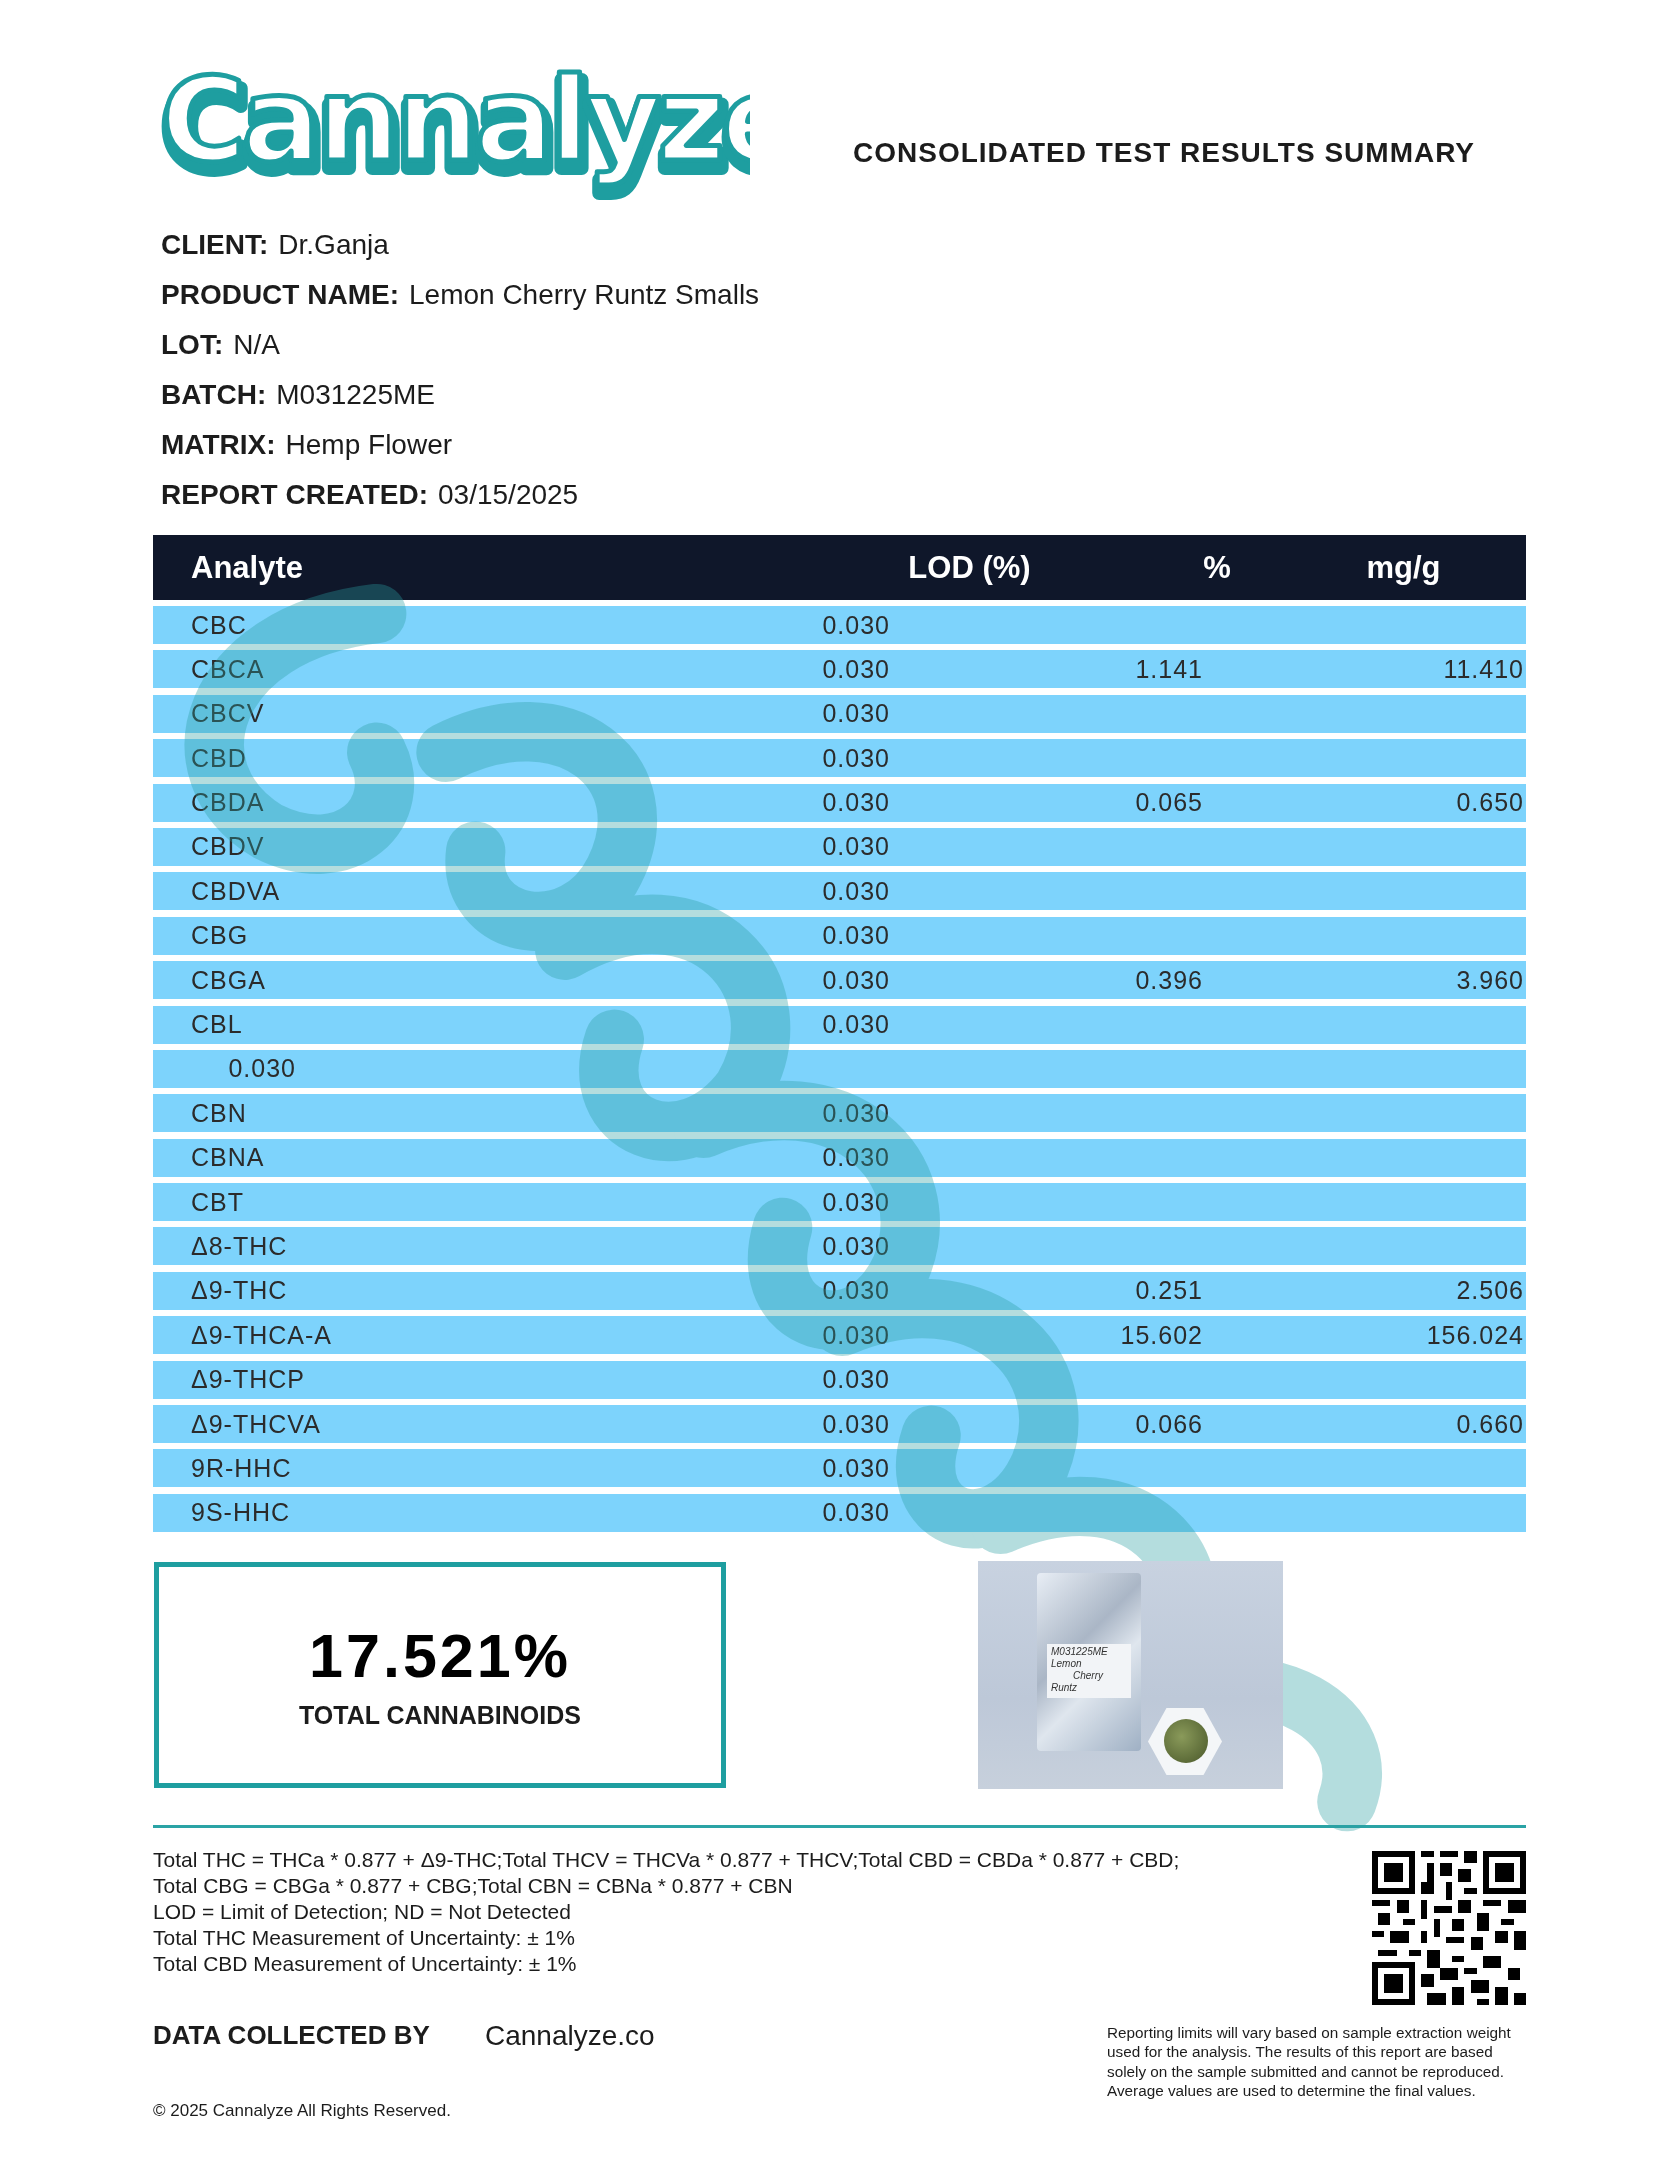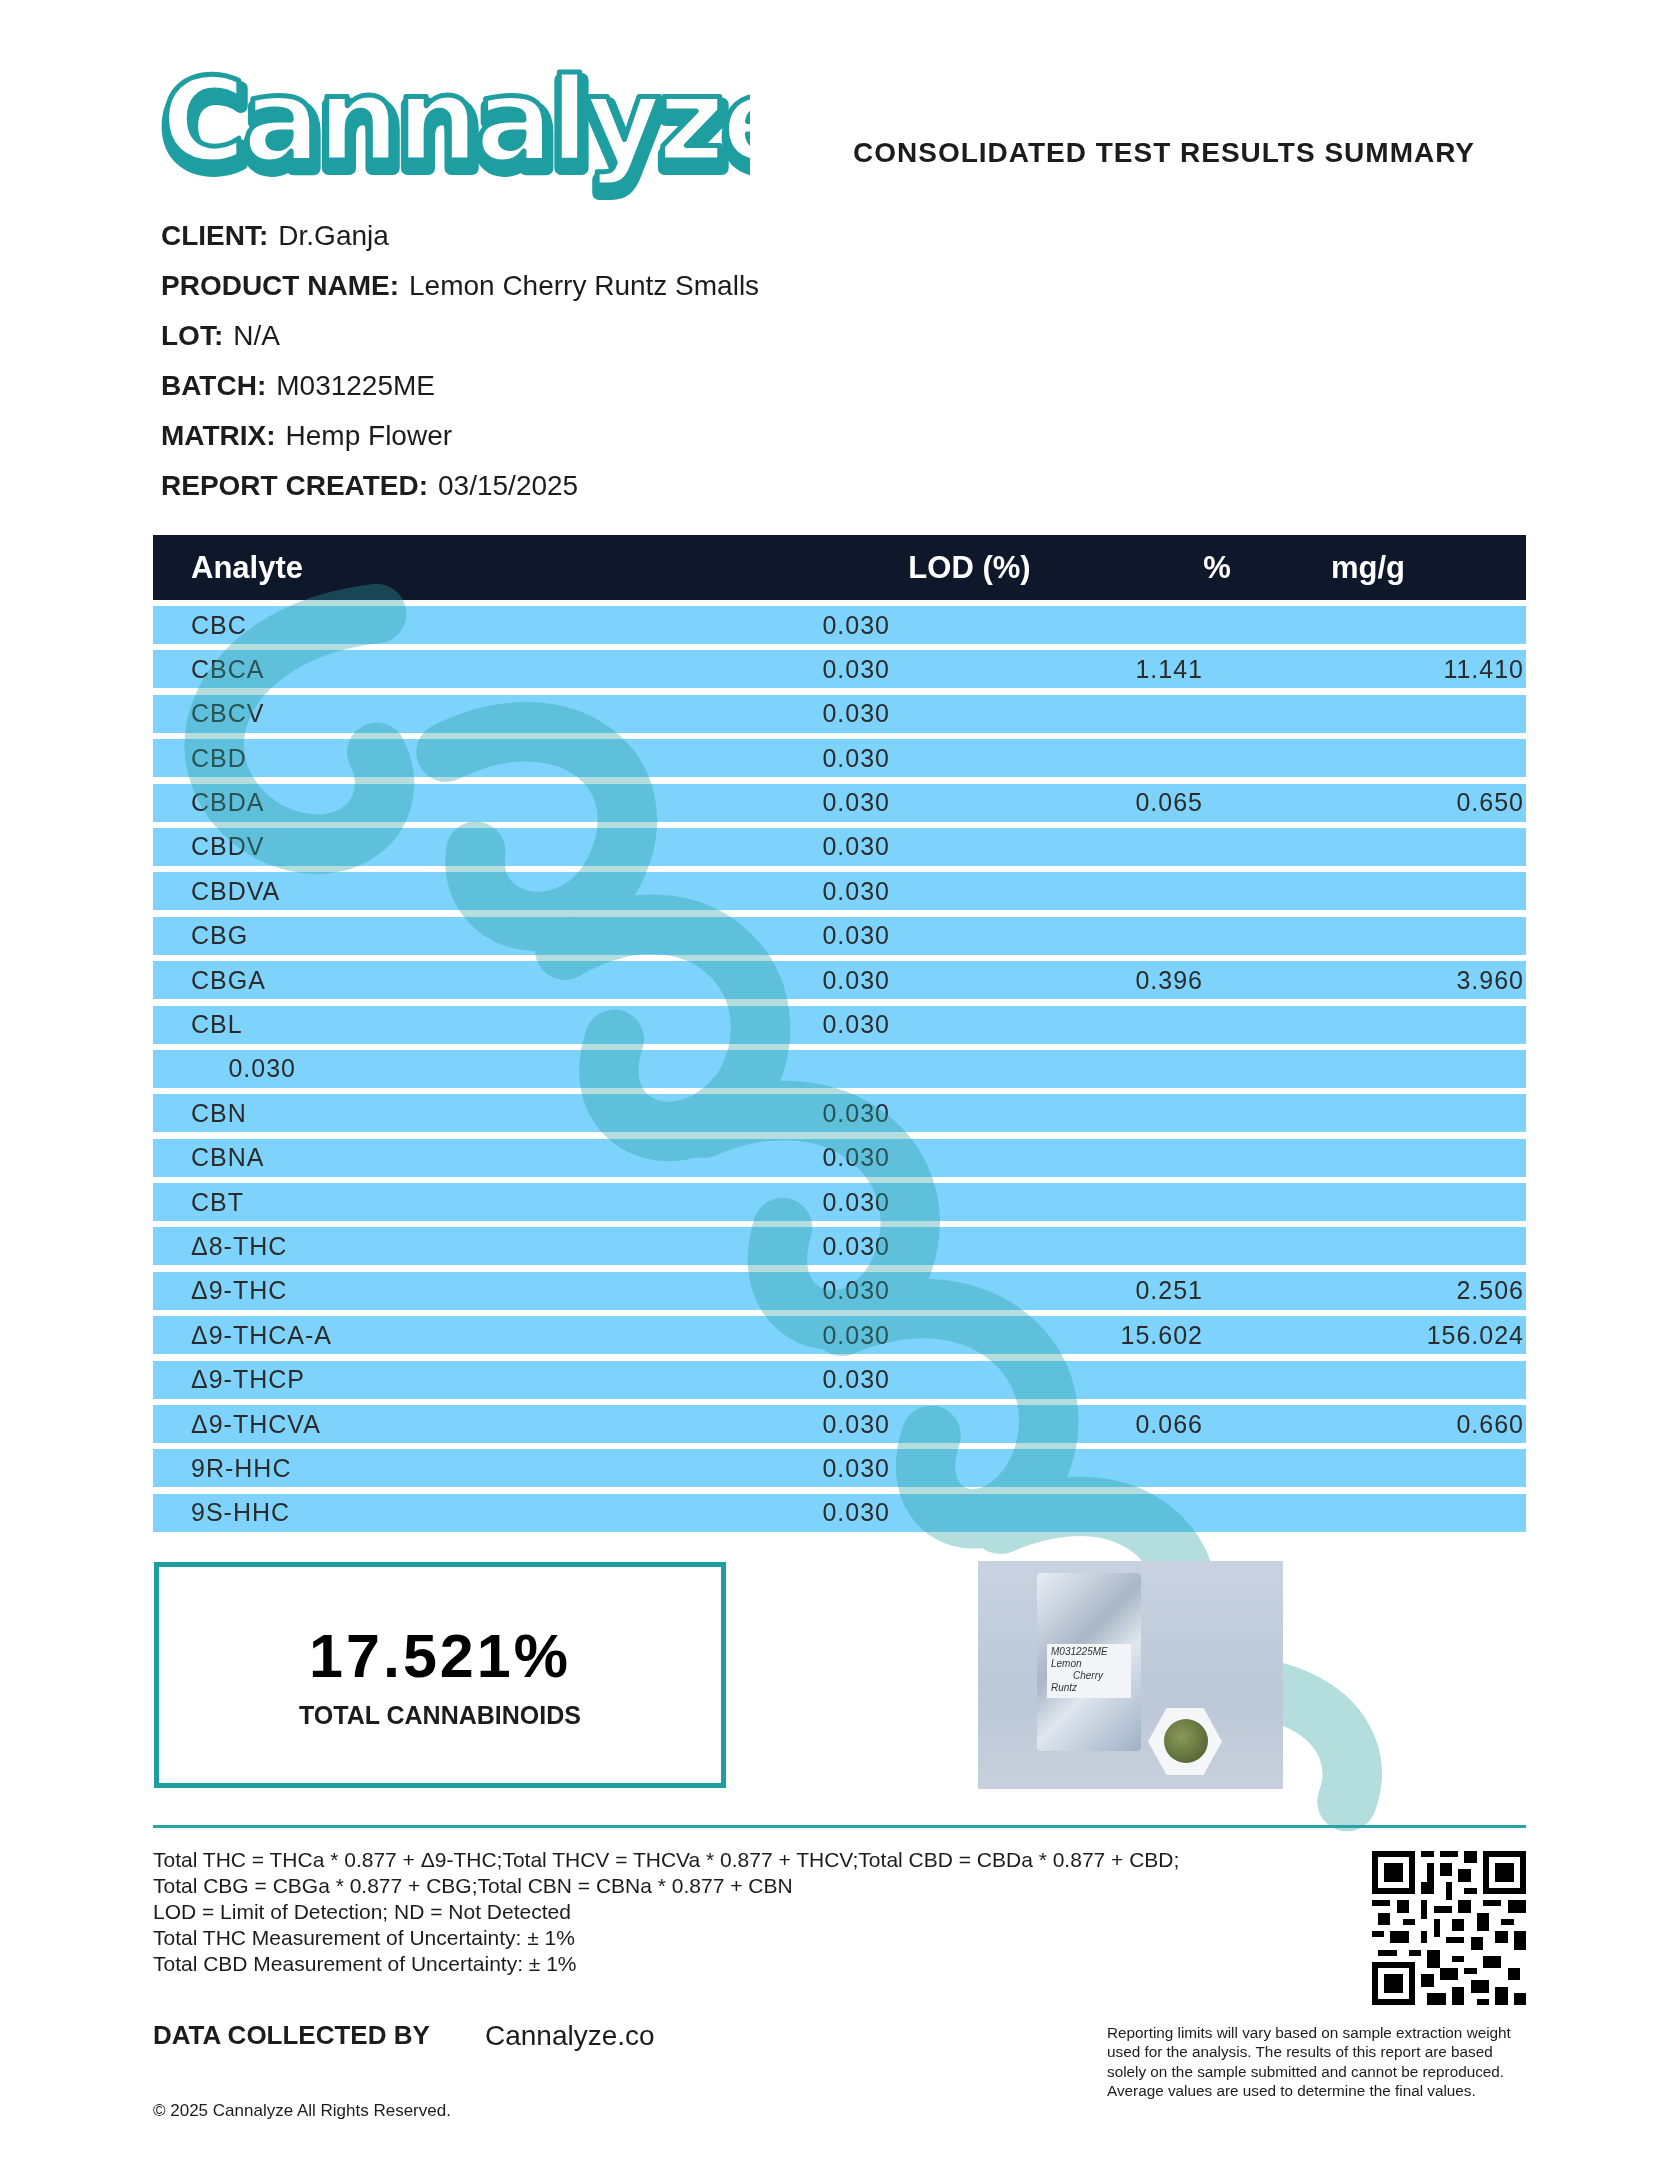--- a/index.html
+++ b/index.html
@@ -9,38 +9,38 @@
   }
   .logo {
     position: absolute; left: 156px; top: 51px; width: 594px; height: 158px;
   }
   .logo svg { width: 100%; height: 100%; }
   .report-title {
     position: absolute; left: 853px; top: 137px; font-size: 28px; font-weight: 700;
     letter-spacing: 1px; color: #1c1c1c;
   }
   .meta { position: absolute; left: 161px; top: 220px; }
-  .meta-row { height: 50px; font-size: 28px; display: flex; }
+  .meta-row { height: 50px; font-size: 28px; display: flex; align-items: center; }
   .meta-label { font-weight: 700; margin-right: 10px; color: #1c1c1c; }
   .meta-value { color: #1c1c1c; }
 
   .watermark {
     position: absolute; left: 149px; top: 574px; width: 1287px; height: 1287px;
     pointer-events: none; opacity: 0.35; z-index: 2;
   }
 
   .table { position: absolute; left: 153px; top: 535px; width: 1373px; z-index: 1; }
   .thead {
     height: 65px; background: #0f172a; display: flex; align-items: center;
     color: #ffffff; font-weight: 700; font-size: 31px;
   }
   .th-analyte { width: 594px; padding-left: 38px; box-sizing: border-box; }
   .th-lod { width: 267px; text-align: center; margin-left: 89px; }
   .th-pct { width: 228px; text-align: center; margin-left: 0; }
-  .th-mg { flex: 1; text-align: left; padding-right: 50px; }
+  .th-mg { flex: 1; text-align: center; padding-right: 50px; }
   .tbody { margin-top: 6px; }
   .tr {
     height: 38px; background: #7dd3fc; margin-bottom: 6.4px; display: flex;
     align-items: center; font-size: 25px; color: #2b2b2b; letter-spacing: 1px;
   }
   .td-analyte { width: 594px; padding-left: 38px; box-sizing: border-box; }
   .td-lod { width: 119px; text-align: right; margin-left: 24px; }
   .td-pct { width: 178px; text-align: right; margin-left: 135px; }
   .td-mg { width: 228px; text-align: right; margin-left: 93px; }
 

